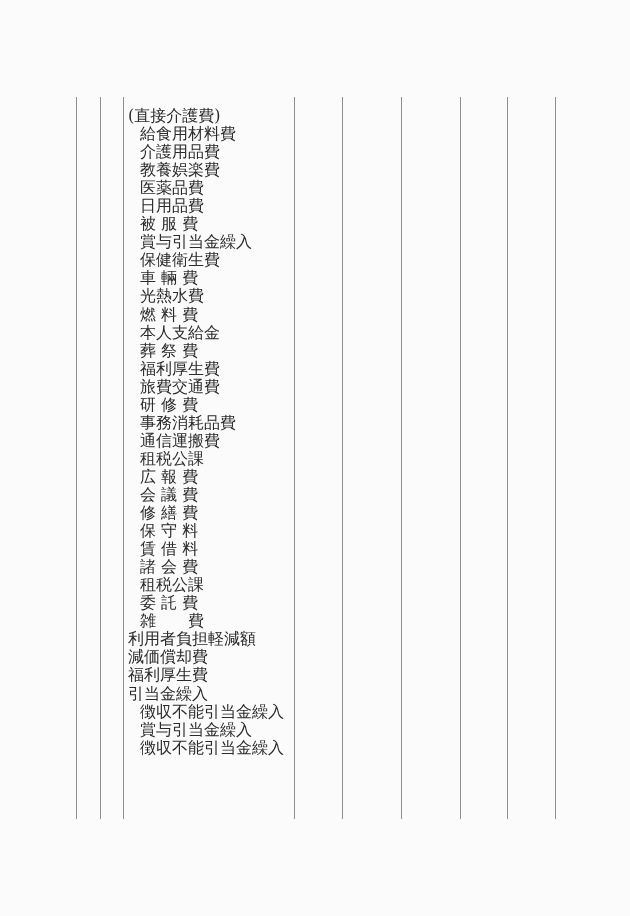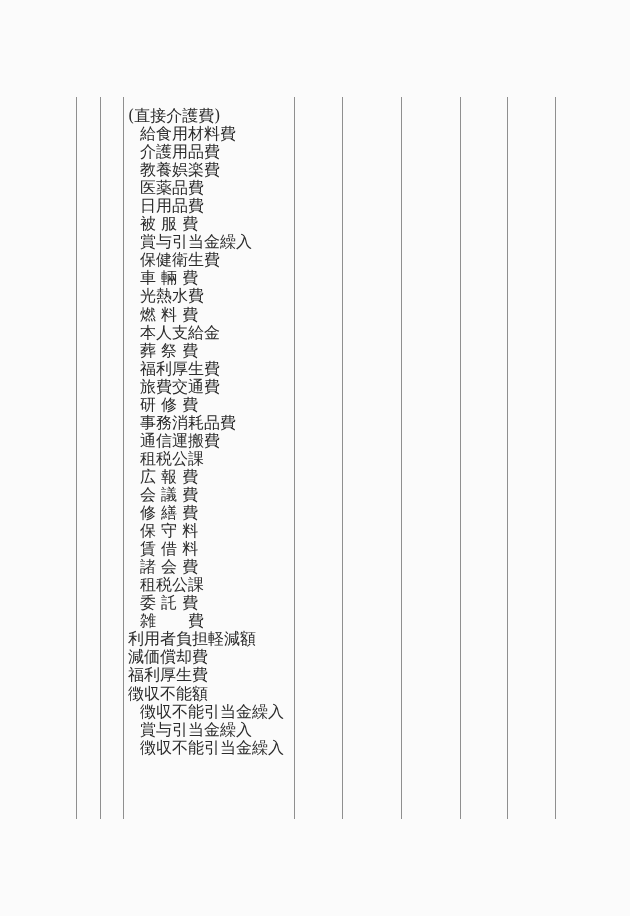--- a/index.html
+++ b/index.html
@@ -86,18 +86,18 @@
       <div class="row indent-1">修 繕 費</div>
       <div class="row indent-1">保 守 料</div>
       <div class="row indent-1">賃 借 料</div>
       <div class="row indent-1">諸 会 費</div>
       <div class="row indent-1">租税公課</div>
       <div class="row indent-1">委 託 費</div>
       <div class="row indent-1">雑　　費</div>
       <div class="row indent-0">利用者負担軽減額</div>
       <div class="row indent-0">減価償却費</div>
       <div class="row indent-0">福利厚生費</div>
-      <div class="row indent-0">徴収不能額</div>
+      <div class="row indent-0">引当金繰入</div>
       <div class="row indent-1">徴収不能引当金繰入</div>
       <div class="row indent-1">賞与引当金繰入</div>
       <div class="row indent-1">徴収不能引当金繰入</div>
     </div>
 </div>
 
 </body></html>

